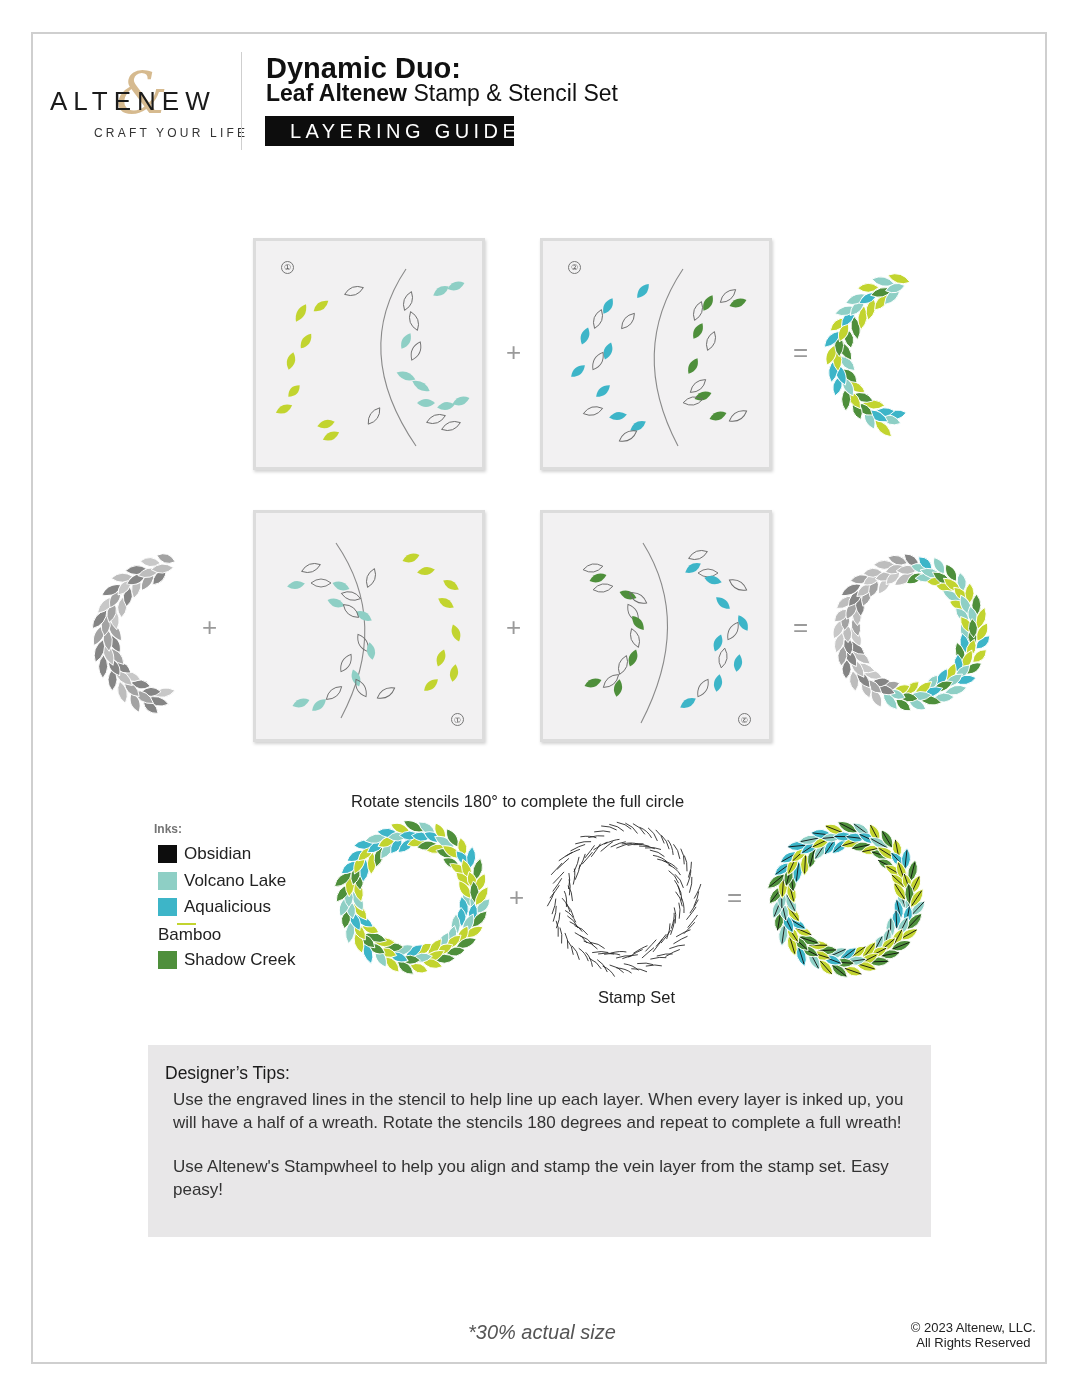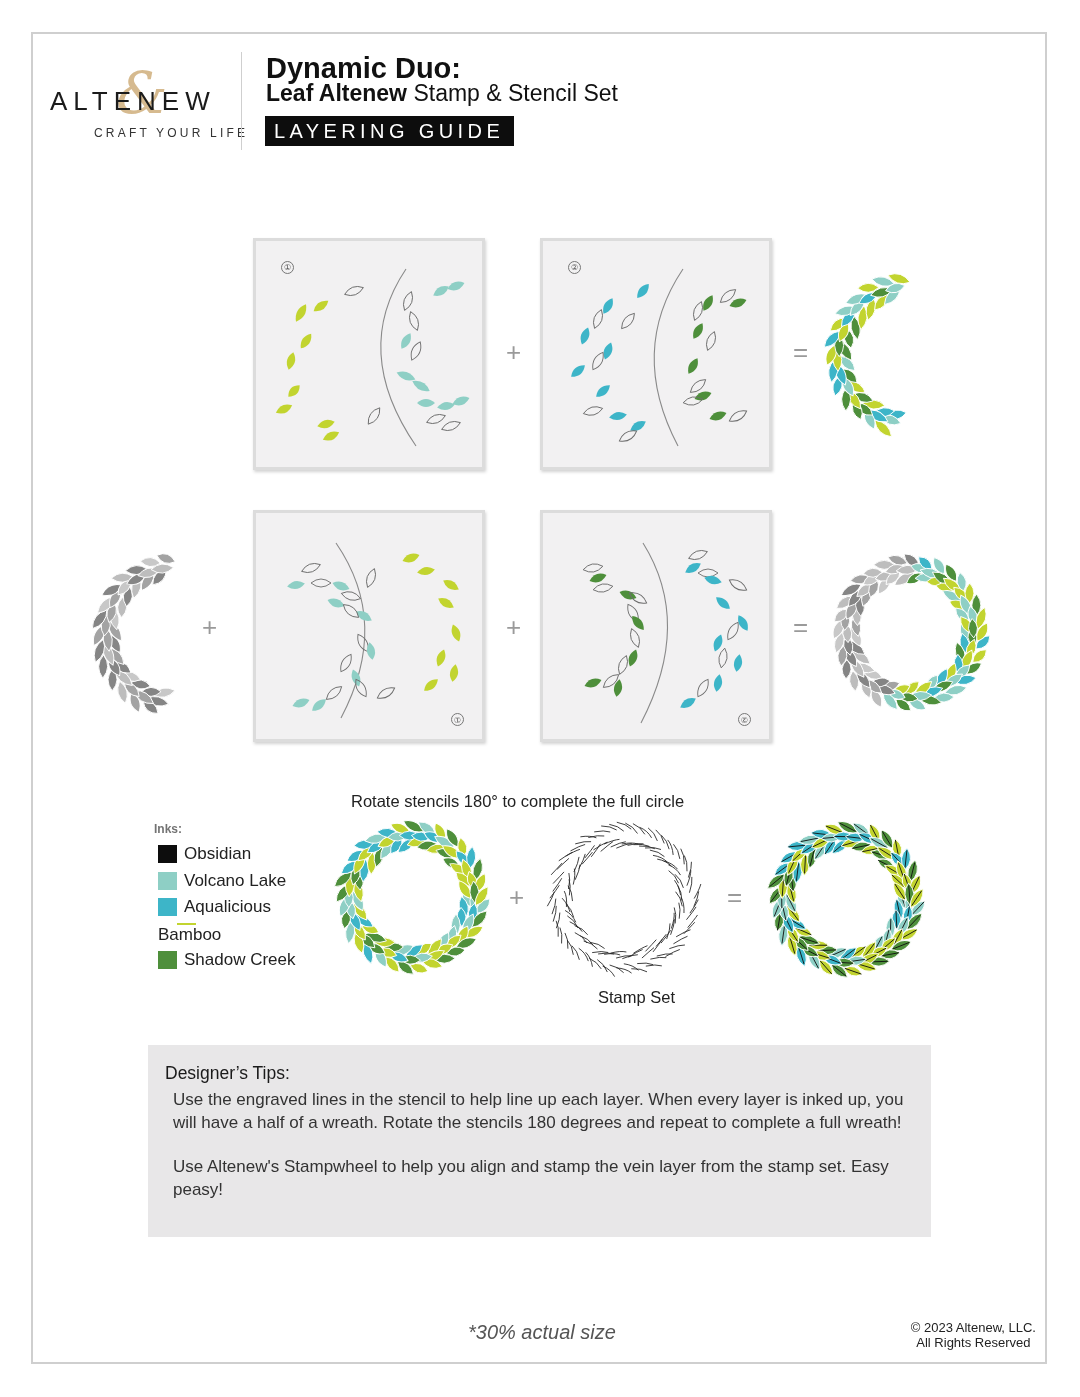--- a/index.html
+++ b/index.html
@@ -12,21 +12,21 @@
   .logo-word { position: absolute; left: 0; top: 24px; font-size: 26px; letter-spacing: 6px;
                color: #1b1b1b; font-weight: 400; white-space: nowrap; }
   .logo-amp { position: absolute; left: 66px; top: 2px; font-family: "DejaVu Serif", serif;
               font-size: 58px; color: #c9a46a; opacity: 0.75; line-height: 1; font-style: italic; }
   .logo-tag { position: absolute; left: 12px; top: 64px; font-size: 12px; letter-spacing: 3.2px; color: #333; white-space: nowrap; margin-left: 32px; }
   .header-divider { position: absolute; left: 241px; top: 52px; width: 1px; height: 98px; background: #cfcfcf; }
   .title-line1 { position: absolute; left: 266px; top: 52px; font-size: 29px; font-weight: 700; color: #111; white-space: nowrap; }
   .title-line2 { position: absolute; left: 266px; top: 80px; font-size: 23px; color: #111; white-space: nowrap; }
   .title-line2 b { font-weight: 700; }
   .guide-badge { position: absolute; left: 265px; top: 116px; height: 30px; width: 249px; background: #0d0d0d;
-                 color: #fff; font-size: 20px; letter-spacing: 4.4px; line-height: 30px; padding-left: 9px; box-sizing: border-box; white-space: nowrap; }
+                 color: #fff; font-size: 20px; letter-spacing: 4.4px; line-height: 30px; padding-left: 25px; box-sizing: border-box; white-space: nowrap; }
   
   .stencil { position: absolute; width: 232px; height: 232px; background: #f2f1f2;
              border: 3px solid #dcdcdc; box-shadow: 1px 2px 3px rgba(0,0,0,0.18); box-sizing: border-box; }
   .stencil svg { position: absolute; left: 0; top: 0; }
   .step-num { position: absolute; width: 11px; height: 11px; border: 1px solid #777; border-radius: 50%;
               font-size: 8px; line-height: 11px; text-align: center; color: #555; }
   .op { position: absolute; font-size: 26px; color: #9a9a9a; font-weight: 300; }
   .wreath { position: absolute; }
   .caption { position: absolute; font-size: 16.5px; color: #222; white-space: nowrap; }
   

